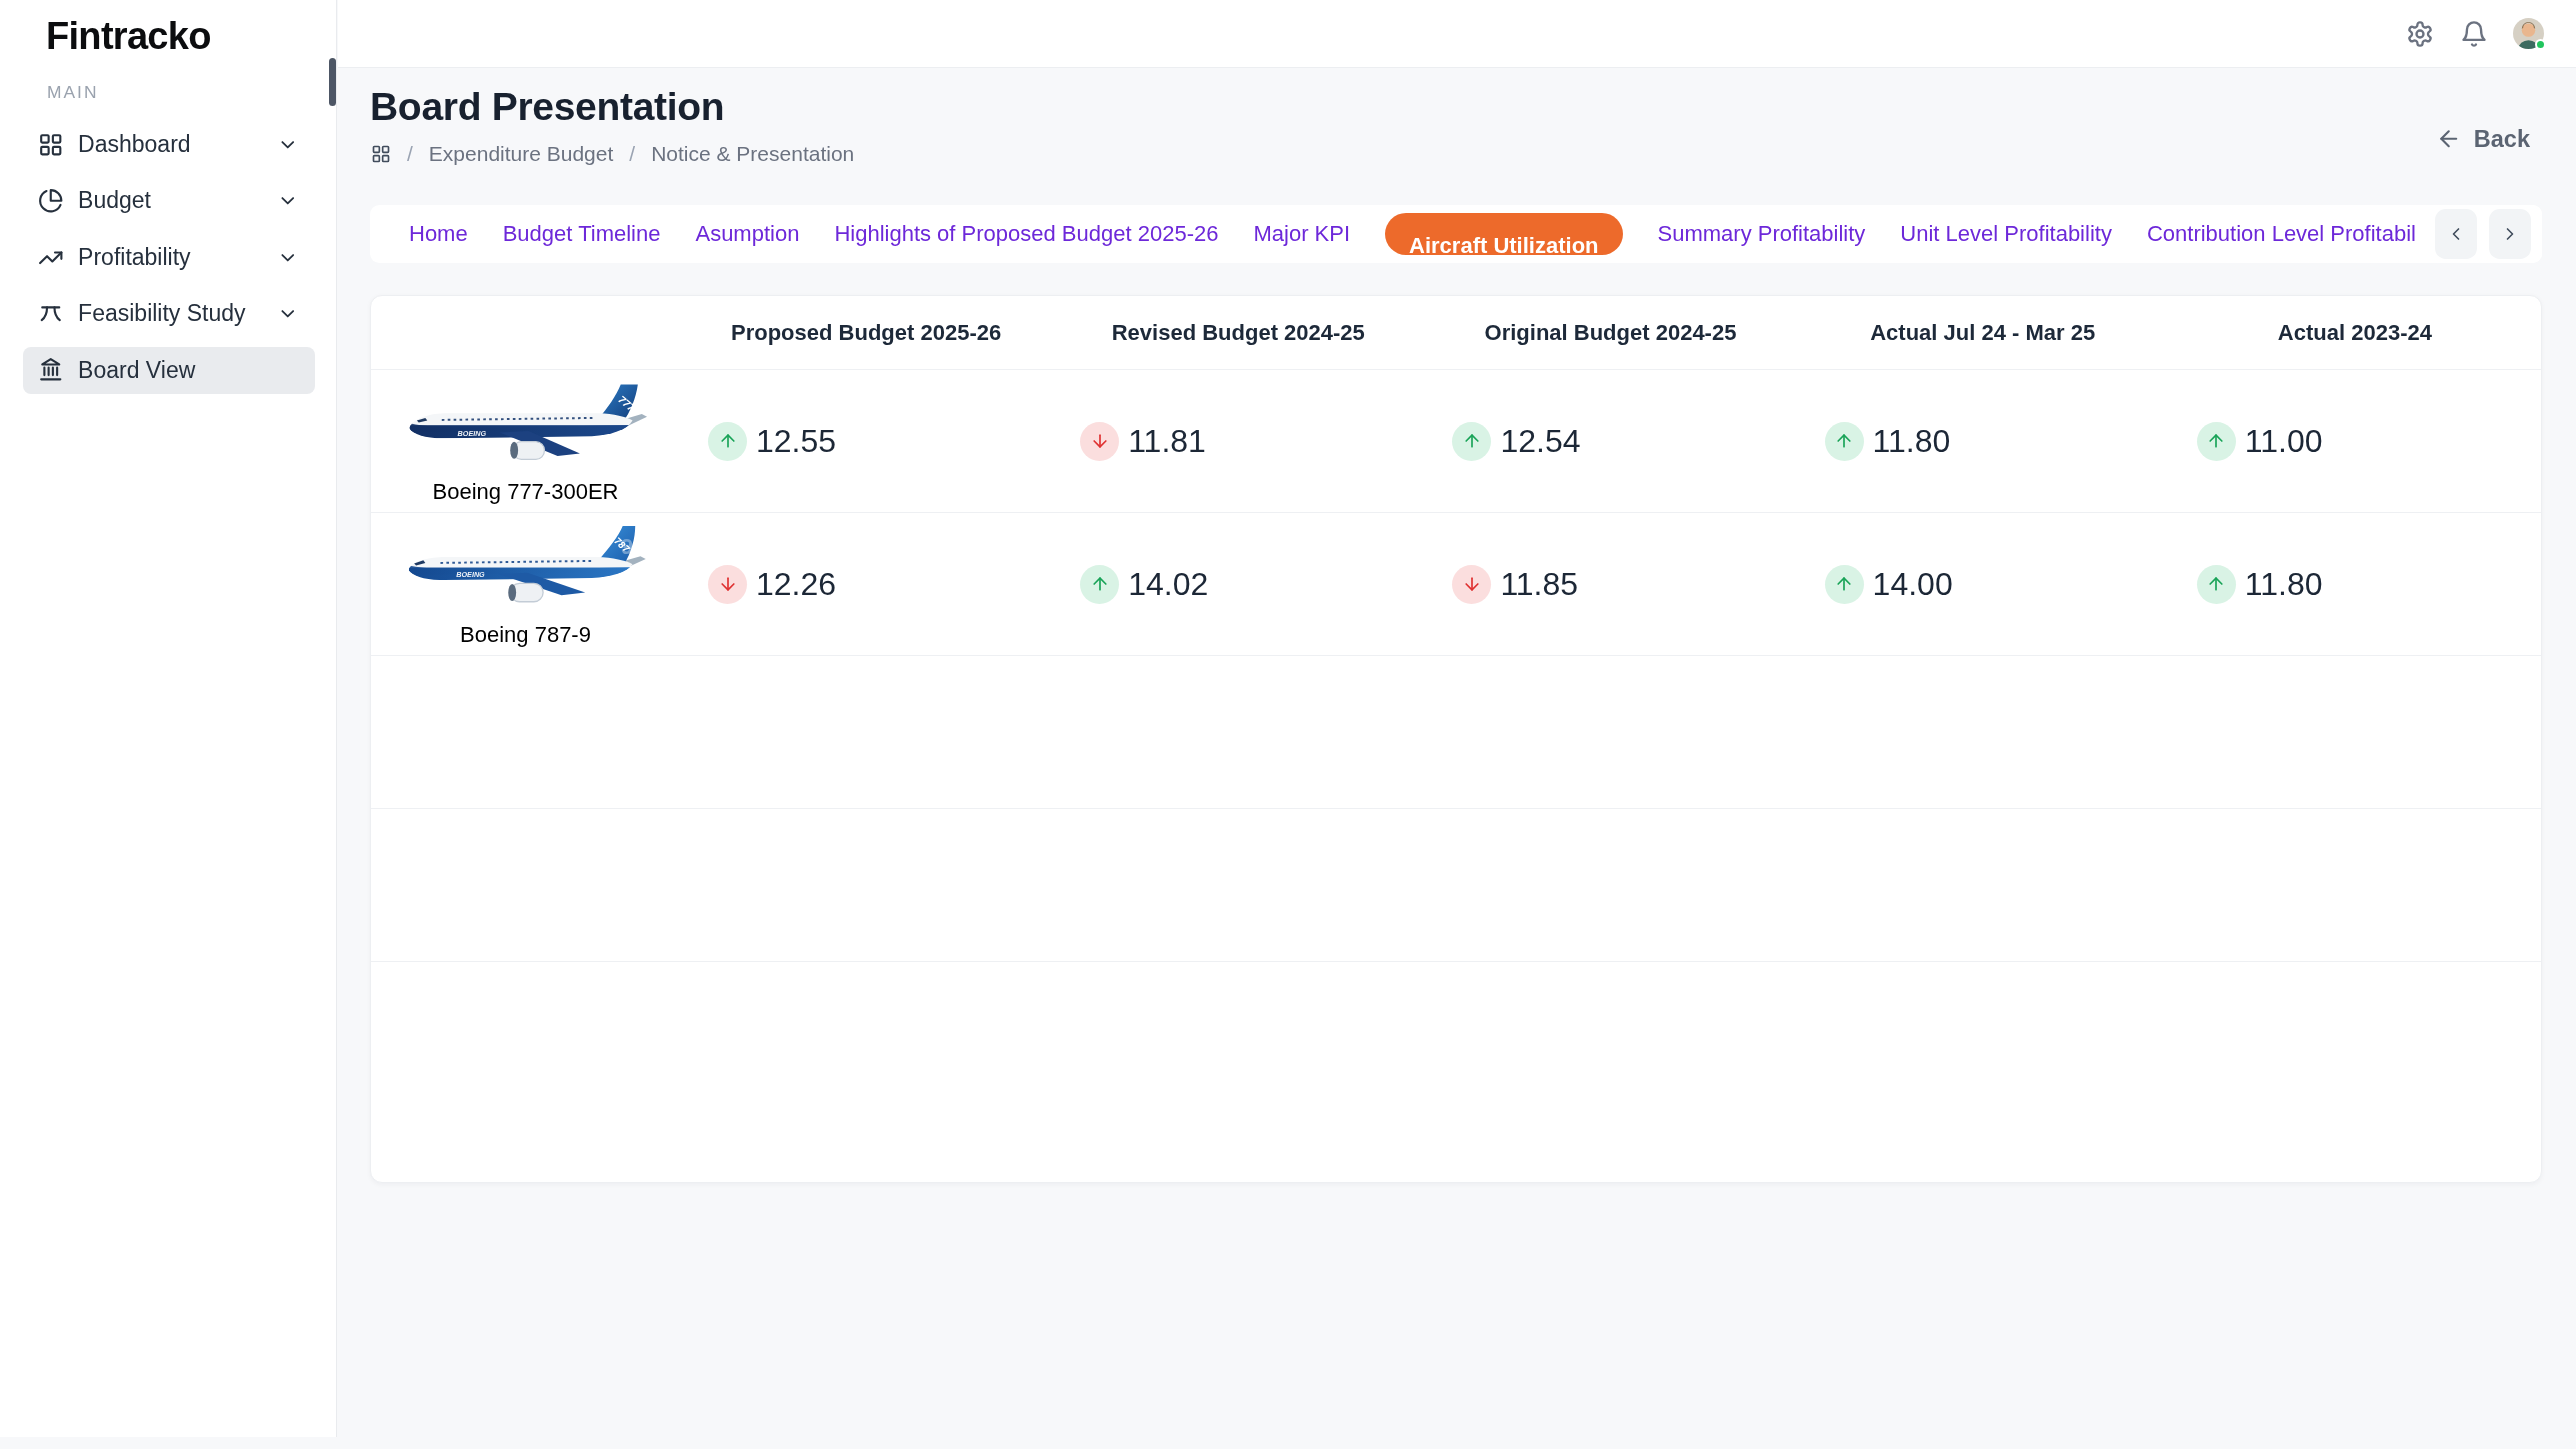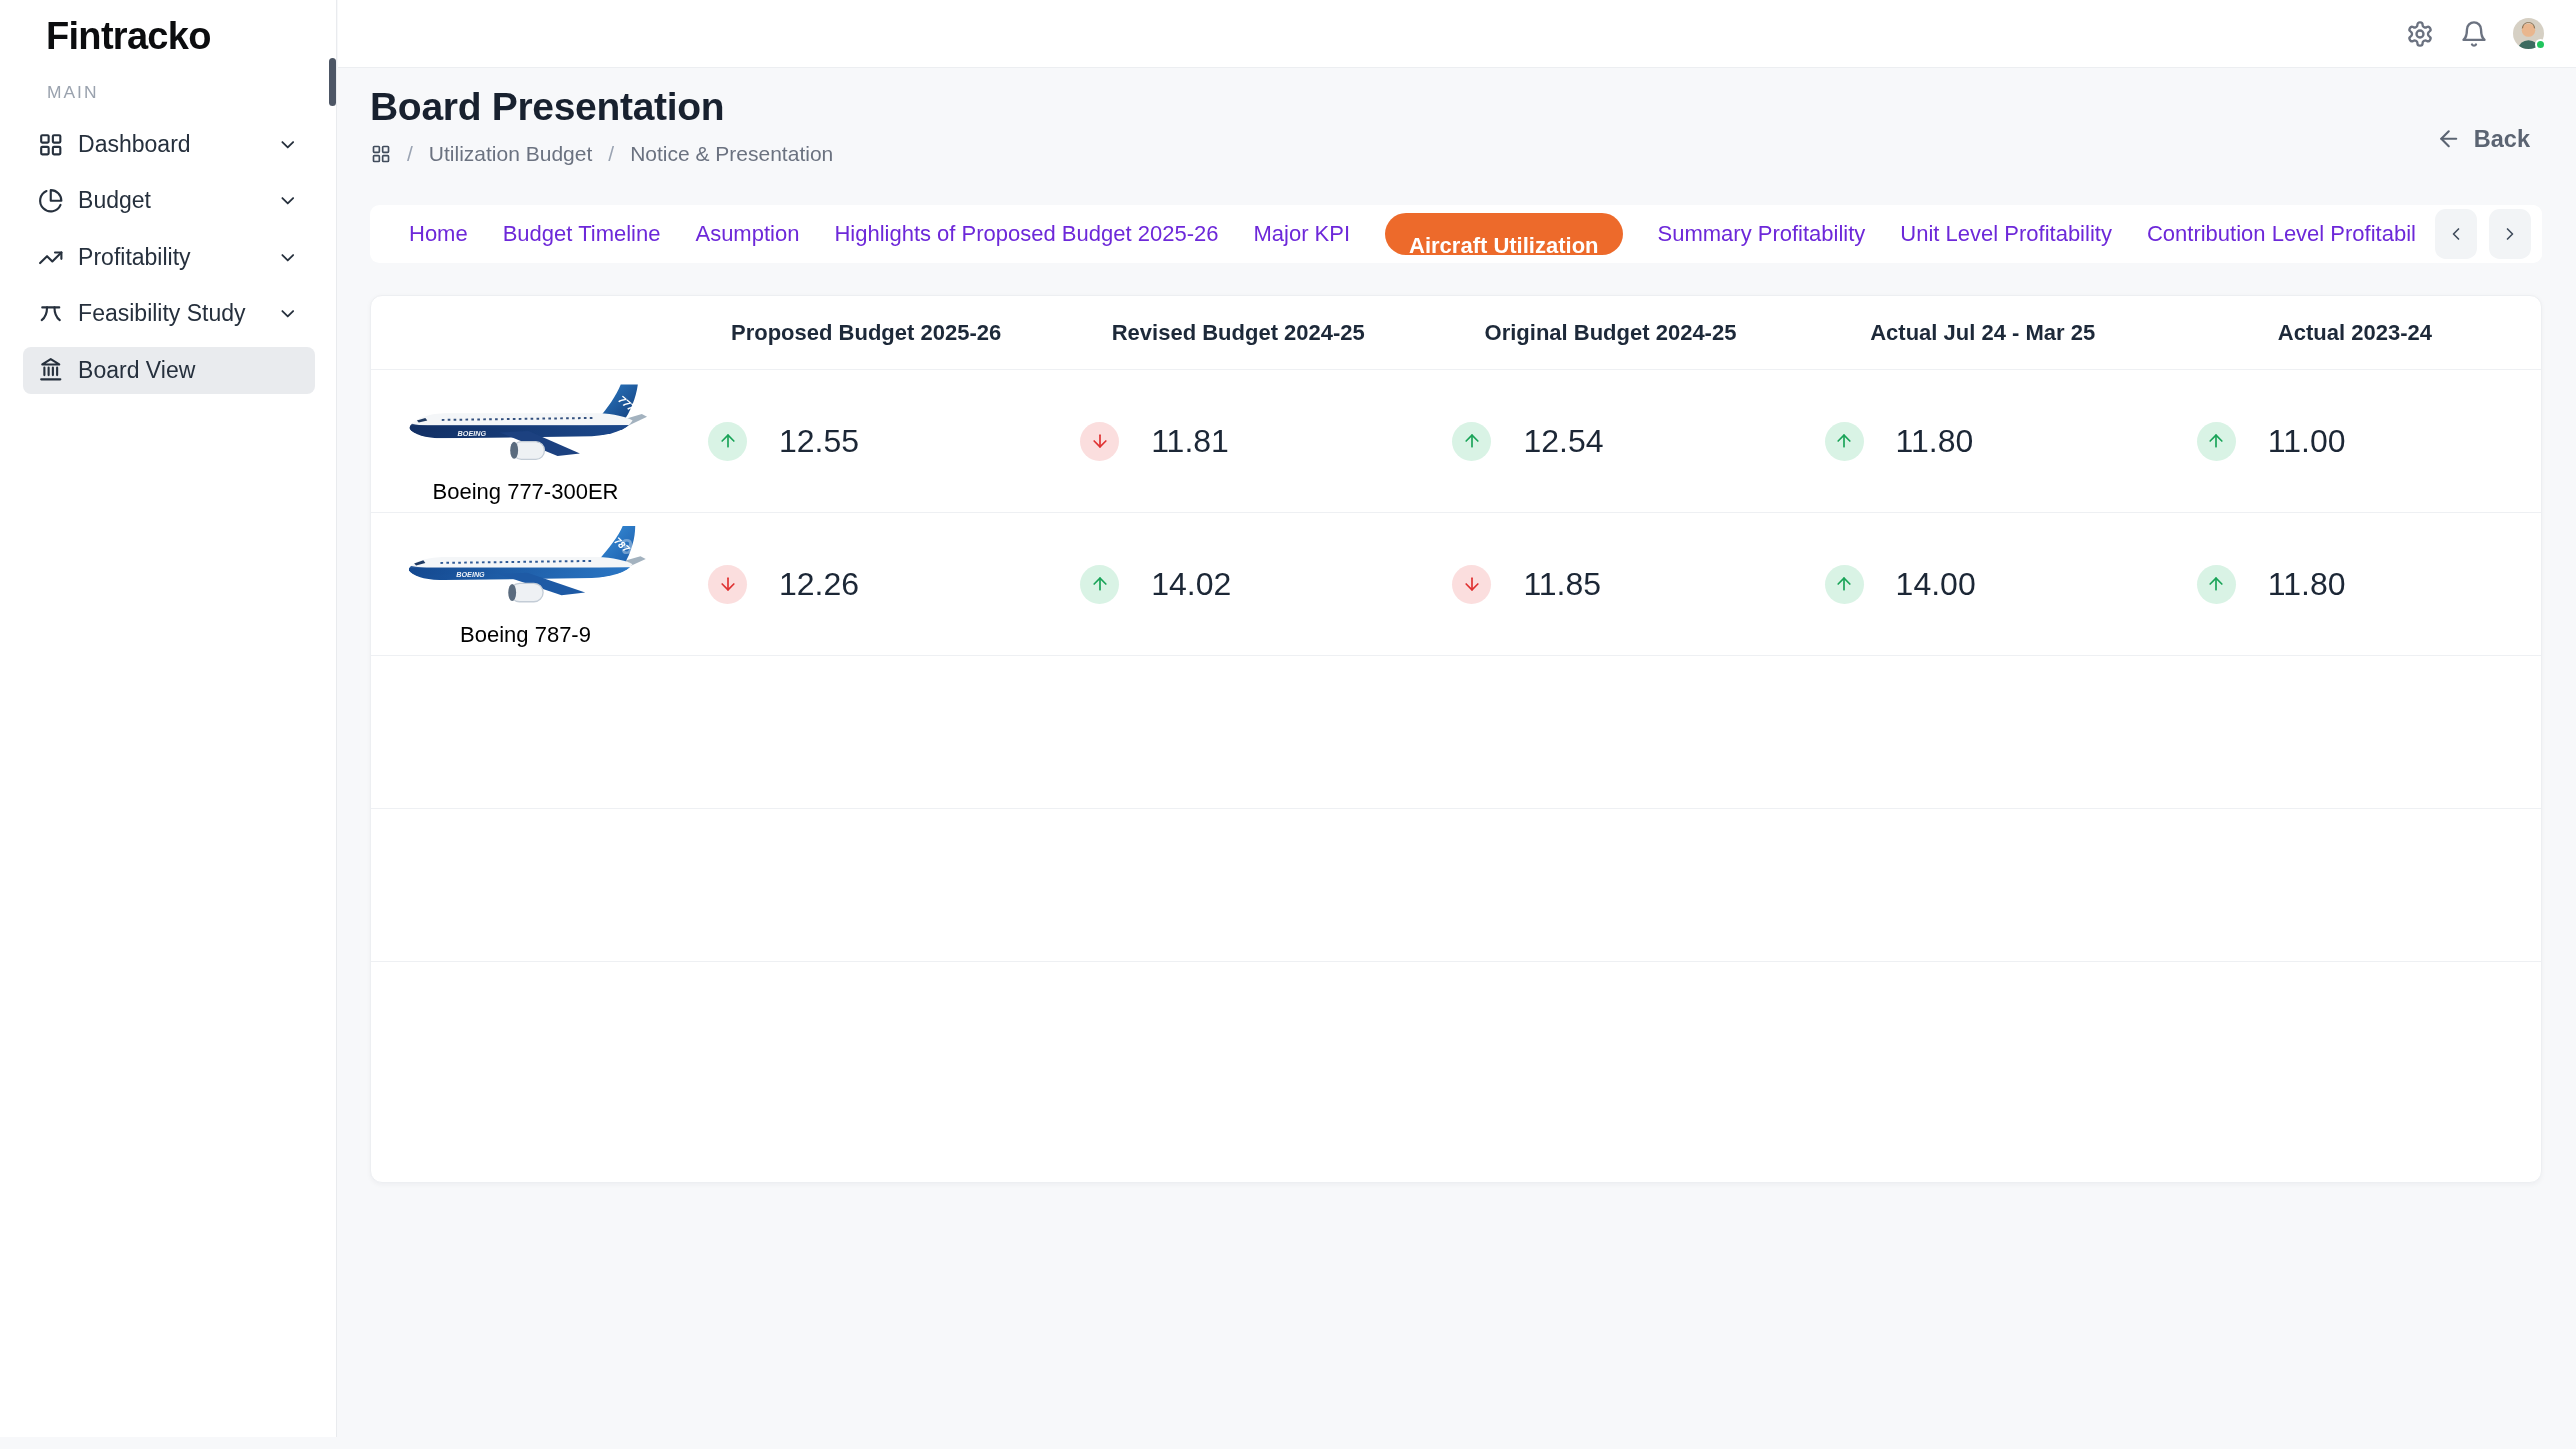--- a/index.html
+++ b/index.html
@@ -78,21 +78,21 @@
     display:flex; flex-direction:column; overflow:hidden;
   }
   .card-title { flex:0 0 71px; line-height:71px; padding-left:25.5px; font-size:25px; font-weight:600; color:#222f3f; border-bottom:1.3px solid #eef0f3; }
   .thead { flex:0 0 74px; display:grid; grid-template-columns:309px repeat(5,1fr); align-items:center; border-bottom:1.3px solid #eef0f3; }
   .th { text-align:center; font-size:22px; font-weight:600; color:#1d2939; }
   .trow { flex:0 0 143px; display:grid; grid-template-columns:309px repeat(5,1fr); align-items:center; border-bottom:1.3px solid #eef0f3; }
   .aircraft-cell { display:flex; flex-direction:column; align-items:center; justify-content:center; gap:2.7px; }
   .plane { width:250px; height:99px; }
   .plane svg { width:100%; height:100%; }
   .aircraft-name { font-size:22px; color:#000000; }
-  .value-cell { display:flex; align-items:center; gap:32px; padding-left:28px; }
+  .value-cell { display:flex; align-items:center; gap:9px; padding-left:28px; }
   .badge { width:39px; height:39px; border-radius:50%; display:flex; align-items:center; justify-content:center; flex:0 0 auto; }
   .badge svg { width:20px; height:20px; }
   .badge.up { background:var(--up-bg); color:var(--up-fg); }
   .badge.down { background:var(--down-bg); color:var(--down-fg); }
   .value { font-size:32px; font-weight:500; color:#1c2736; }
   .empty-row { flex:0 0 153px; border-bottom:1.3px solid #eef0f3; }
   .empty-row.last { flex:1 1 auto; border-bottom:none; }
 </style>
 </head>
 <body>
@@ -209,21 +209,21 @@
   <span class="bc-home" id="bc-home-icon">
       <svg viewBox="0 0 24 24" fill="none" stroke="currentColor" stroke-width="2" stroke-linecap="round" stroke-linejoin="round">
         <rect x="3" y="3" width="7" height="7" rx="1"></rect>
         <rect x="14" y="3" width="7" height="7" rx="1"></rect>
         <rect x="3" y="14" width="7" height="7" rx="1"></rect>
         <rect x="14" y="14" width="7" height="7" rx="1"></rect>
       </svg>
     </span>
   <span id="bc-items" style="display:flex;align-items:center;gap:16px;">
       <span class="bc-sep">/</span>
-      <span class="bc-link">Utilization Budget</span>
+      <span class="bc-link">Expenditure Budget</span>
       <span class="bc-sep">/</span>
       <span class="bc-link">Notice &amp; Presentation</span>
     </span>
 </div>
 <button class="back-btn">
   <span class="arr" id="back-arrow">
       <svg viewBox="0 0 24 24" fill="none" stroke="currentColor" stroke-width="2" stroke-linecap="round" stroke-linejoin="round">
         <line x1="19" y1="12" x2="5" y2="12"></line>
         <polyline points="12 19 5 12 12 5"></polyline>
       </svg>

